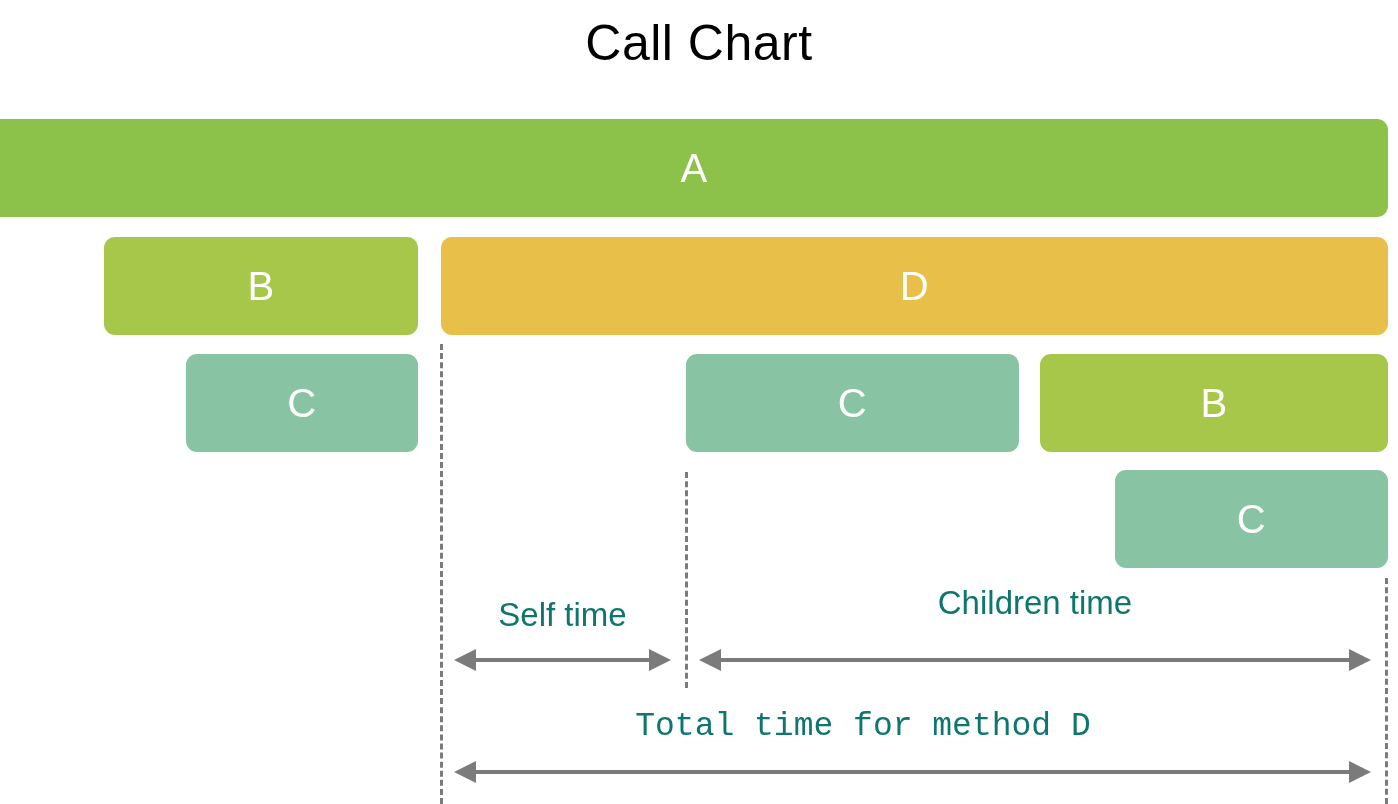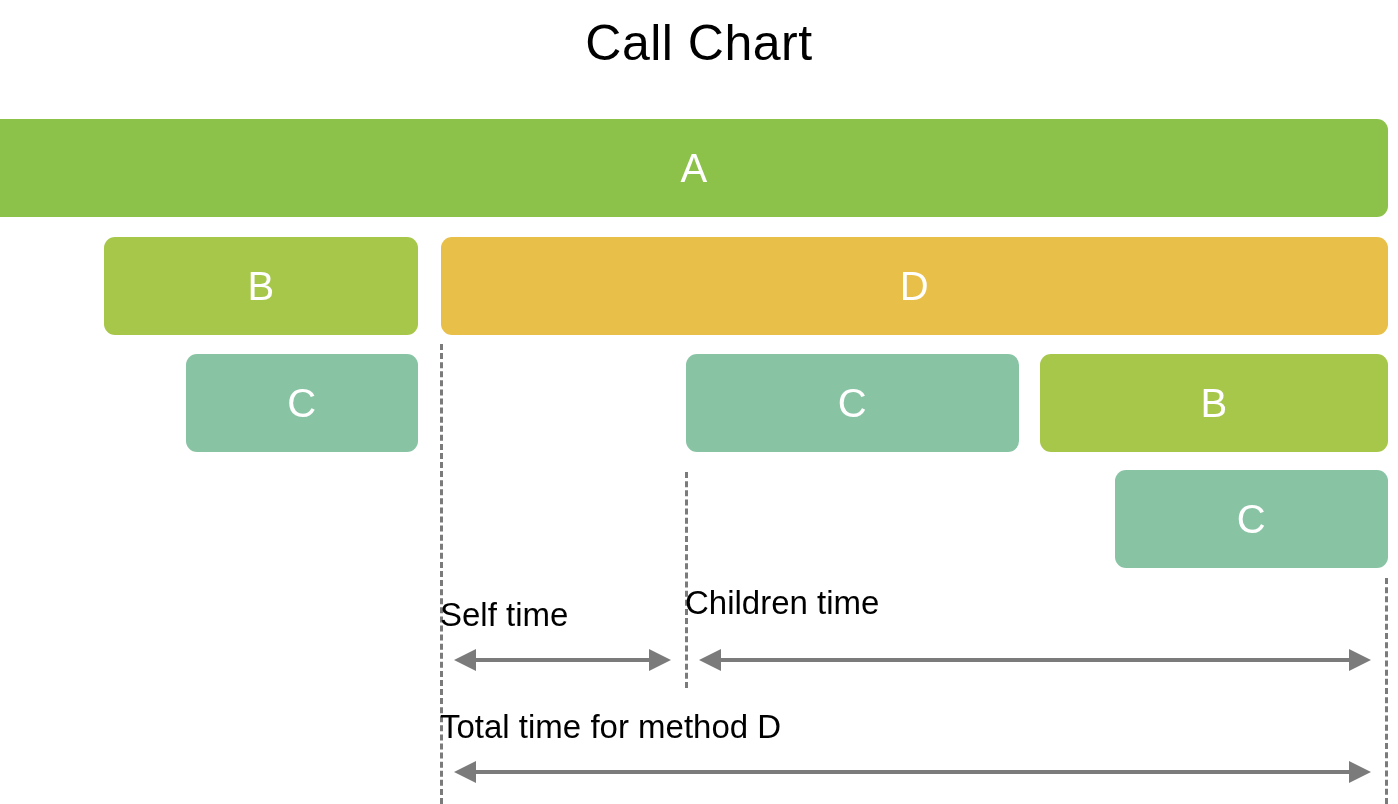--- a/index.html
+++ b/index.html
@@ -46,21 +46,22 @@
     letter-spacing: 0.5px;
   }
   .dashed-line {
     position: absolute;
     width: 0;
     border-left: 3px dashed #7b7b7b;
     box-sizing: border-box;
   }
   .measure-label {
     position: absolute;
-    color: #000000;
+    text-align: center;
+    color: #0f766e;
     font-size: 33px;
     font-weight: 400;
     line-height: 40px;
     white-space: nowrap;
   }
   .arrow-svg {
     position: absolute;
     overflow: visible;
   }
 </style>
@@ -105,21 +106,21 @@
         <line x1="27.2" y1="15" x2="217.8" y2="15" stroke="#7b7b7b" stroke-width="4"></line>
         <polygon points="14,15 36,4 36,26" fill="#7b7b7b"></polygon>
         <polygon points="231,15 209,4 209,26" fill="#7b7b7b"></polygon>
       </svg>
       <div class="measure-label" style="left: 685px; top: 583px; width: 700px;">Children time</div>
       <svg class="arrow-svg" width="700" height="30" style="left: 685px; top: 645px;">
         <line x1="27.2" y1="15" x2="672.8" y2="15" stroke="#7b7b7b" stroke-width="4"></line>
         <polygon points="14,15 36,4 36,26" fill="#7b7b7b"></polygon>
         <polygon points="686,15 664,4 664,26" fill="#7b7b7b"></polygon>
       </svg>
-      <div class="measure-label" style="left: 440px; top: 707px; width: 806px;">Total time for method D</div>
+      <div class="measure-label" style="left: 460px; top: 707px; width: 806px; font-family: Liberation Mono, monospace;">Total time for method D</div>
       <svg class="arrow-svg" width="945" height="30" style="left: 440px; top: 757px;">
         <line x1="27.2" y1="15" x2="917.8" y2="15" stroke="#7b7b7b" stroke-width="4"></line>
         <polygon points="14,15 36,4 36,26" fill="#7b7b7b"></polygon>
         <polygon points="931,15 909,4 909,26" fill="#7b7b7b"></polygon>
       </svg>
     </div>
 
 </div>
 
 </body></html>

